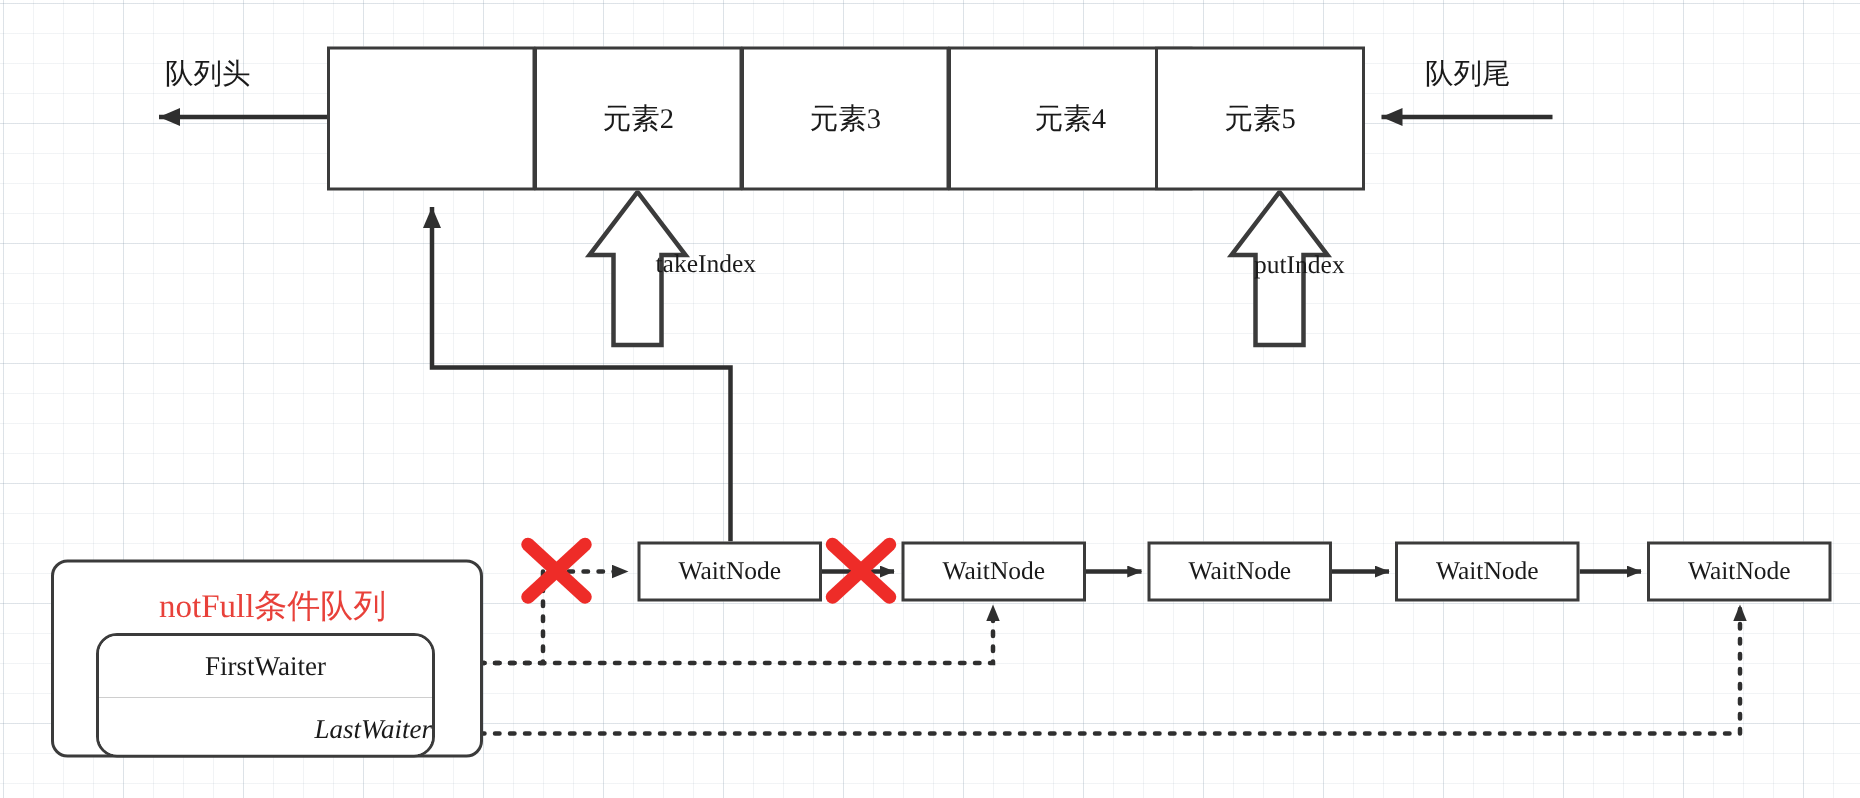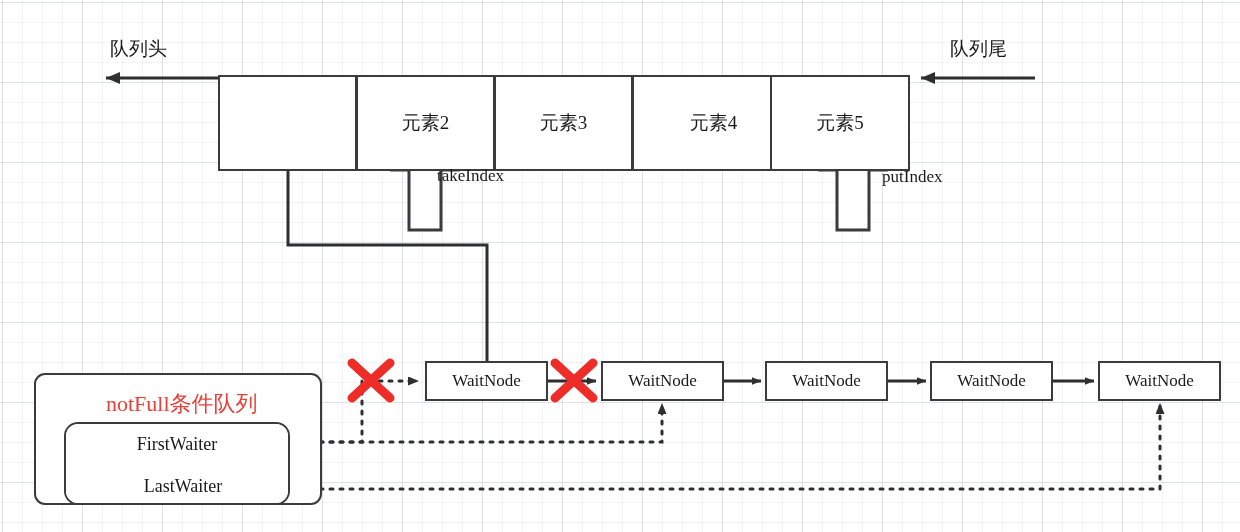--- a/index.html
+++ b/index.html
@@ -30,21 +30,21 @@
   .cell, .node, .waiter-row {
     position: absolute;
     box-sizing: border-box;
     display: flex;
     align-items: center;
     justify-content: center;
     background: #ffffff;
     border: 2.5px solid #3b3b3b;
     color: #1a1a1a;
   }
-  .cell { font-size: 19px; margin-top: 44px; }
+  .cell { font-size: 19px; }
   .node { font-size: 17px; }
   .label {
     position: absolute;
     font-size: 17px;
     color: #1a1a1a;
     white-space: nowrap;
   }
   .label-cn { font-size: 19px; text-align: center; }
   .red-text {
     position: absolute;
@@ -176,33 +176,33 @@
     <span>元素4</span>
   </div>
   <div class="cell" style="left:770px; top:31px; width:140px; height:96px;">
     <span>元素5</span>
   </div>
 
   <div class="label label-cn" style="left:110px; top:36px;">队列头</div>
   <div class="label label-cn" style="left:950px; top:36px;">队列尾</div>
 
   <div class="label" style="left:437px; top:166px;">takeIndex</div>
-  <div class="label" style="left:882px; top:167px;">putIndex</div>
+  <div class="label" style="left:836px; top:167px;">putIndex</div>
 
 
   <div class="outer-box" style="left:34px; top:373px; width:288px; height:132px;">
     <div class="notfull-title" style="left:70px; top:14px;">notFull条件队列</div>
   </div>
 
   <div class="inner-box" style="left:64px; top:422px; width:226px; height:83px;">
     <div class="waiter-row" style="height:41px;">
       <span>FirstWaiter</span>
     </div>
     <div class="waiter-divider" style="top:41px;"></div>
-    <div class="waiter-row" style="height:42px; justify-content:center; padding-left:12px;">
+    <div class="waiter-row" style="height:42px; justify-content:flex-end; padding-left:12px;font-style:italic;">
       <span>LastWaiter</span>
     </div>
   </div>
 
   <div class="node" style="left:425px; top:361px; width:123px; height:40px;">
     <span>WaitNode</span>
   </div>
   <div class="node" style="left:601px; top:361px; width:123px; height:40px;">
     <span>WaitNode</span>
   </div>

